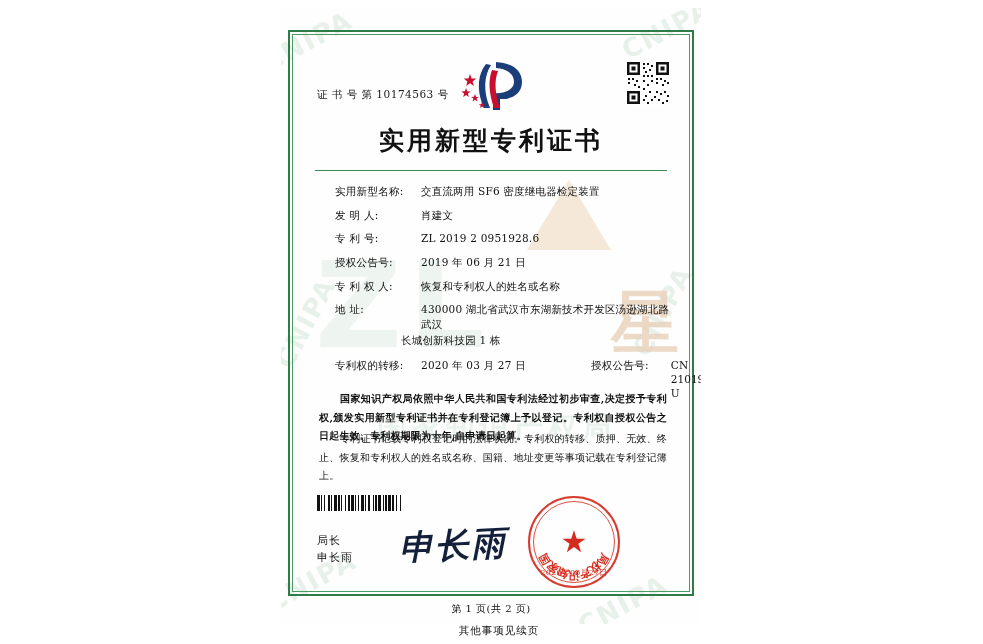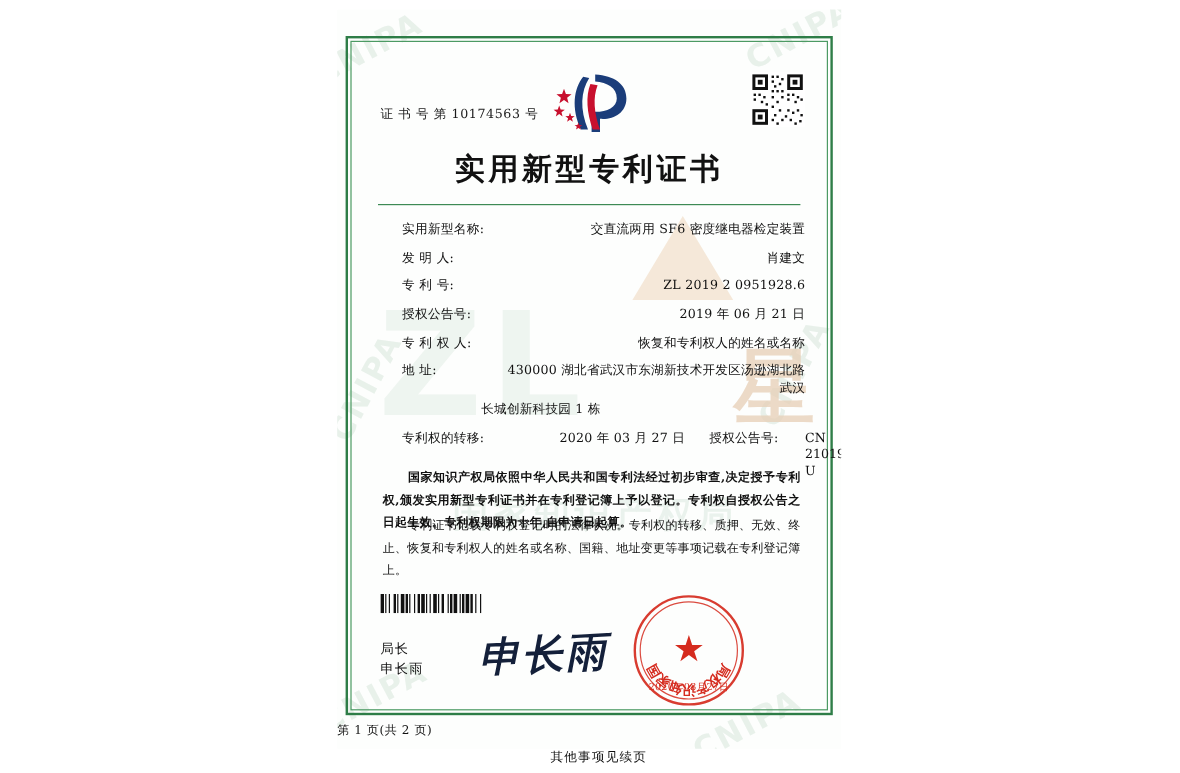--- a/index.html
+++ b/index.html
@@ -165,21 +165,20 @@
   }
   .row .lbl {
     width: 86px;
     flex: none;
     letter-spacing: .3px;
     margin-left: 20px;
   }
   .row .val {
     flex: 1;
     letter-spacing: .2px;
-    text-align: right;
   }
   .row .val2 {
     margin-left: 22px;
   }
   .row.two .val {
     flex: none;
     width: 150px;
   }
   .sub {
     margin-left: 86px;
@@ -304,20 +303,21 @@
     transform: translate(-50%, -50%);
     white-space: nowrap;
   }
 
   
   .page-no {
     position: absolute;
     left: 0;
     right: 0;
     top: 594px;
+    text-align: center;
     font-family: "DejaVu Serif", serif;
     font-size: 10px;
     color: #111;
     letter-spacing: .5px;
   }
   .footnote {
     position: absolute;
     left: 0;
     right: 0;
     top: 624px;

